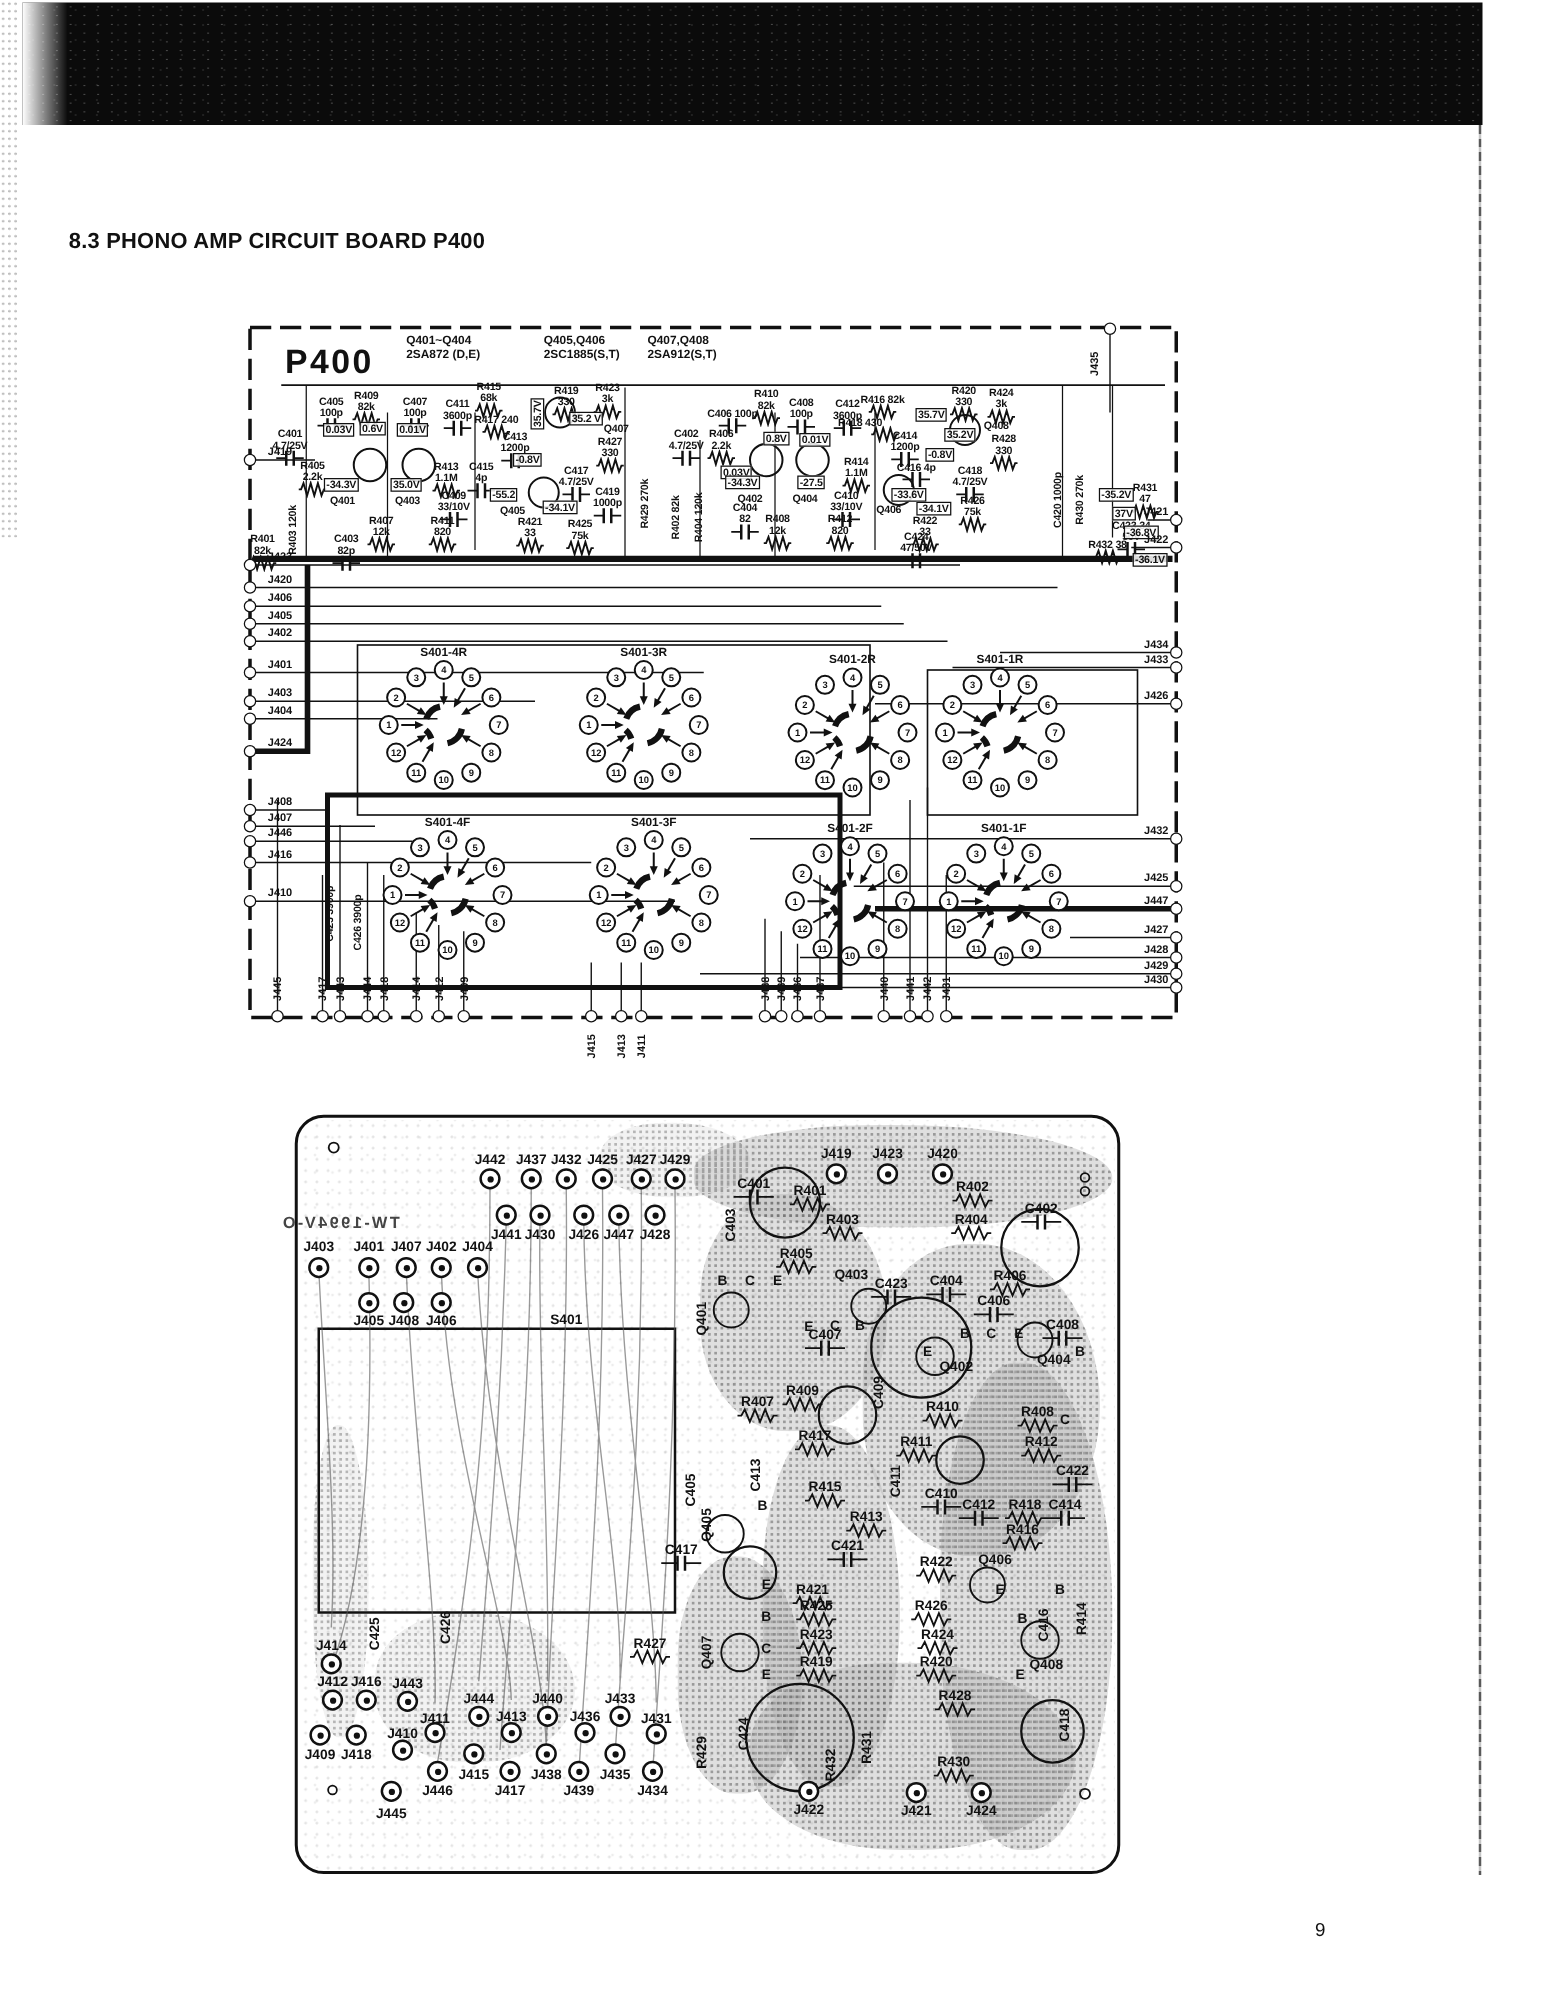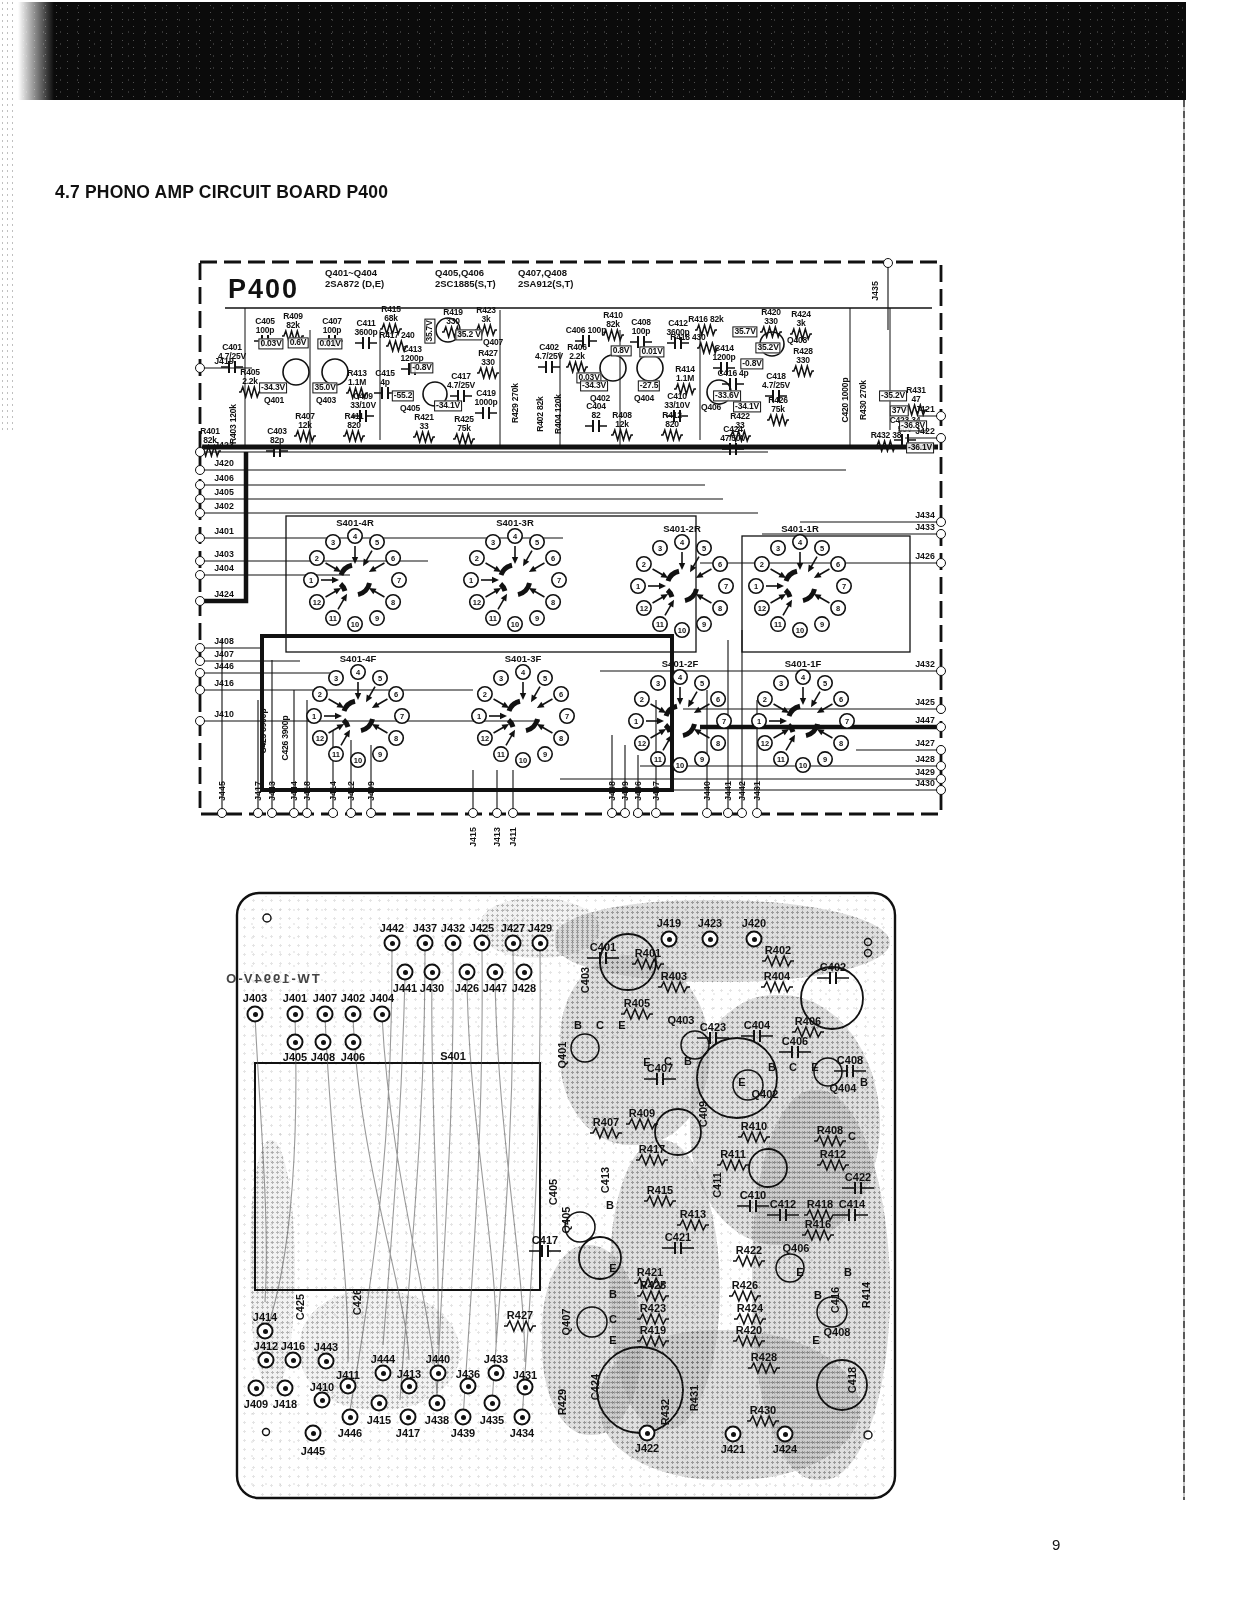--- a/index.html
+++ b/index.html
@@ -51,21 +51,21 @@
                          radial-gradient(rgba(120,120,120,.13) 1px,transparent 1.3px);
         background-size:9px 9px,14px 14px;background-position:0 0,5px 7px;}
 </style>
 </head>
 <body>
 
 <div class="page">
   <div class="banner"></div>
   <div class="edge-speckle"></div>
   <div class="scan-line"></div>
-  <h1 class="title">4.7 PHONO AMP CIRCUIT BOARD P400</h1>
+  <h1 class="title">8.3 PHONO AMP CIRCUIT BOARD P400</h1>
 
   <div class="pcb-texture"></div>
   <div class="blob" style="left:555px;top:900px;width:335px;height:82px"></div>
   <div class="blob" style="left:560px;top:955px;width:150px;height:190px"></div>
   <div class="blob" style="left:690px;top:995px;width:190px;height:250px"></div>
   <div class="blob" style="left:610px;top:1140px;width:110px;height:290px"></div>
   <div class="blob" style="left:752px;top:1090px;width:138px;height:390px"></div>
   <div class="blob" style="left:542px;top:1245px;width:100px;height:190px"></div>
   <div class="blob" style="left:600px;top:1330px;width:260px;height:150px"></div>
   <div class="blob light" style="left:480px;top:898px;width:120px;height:60px"></div>

